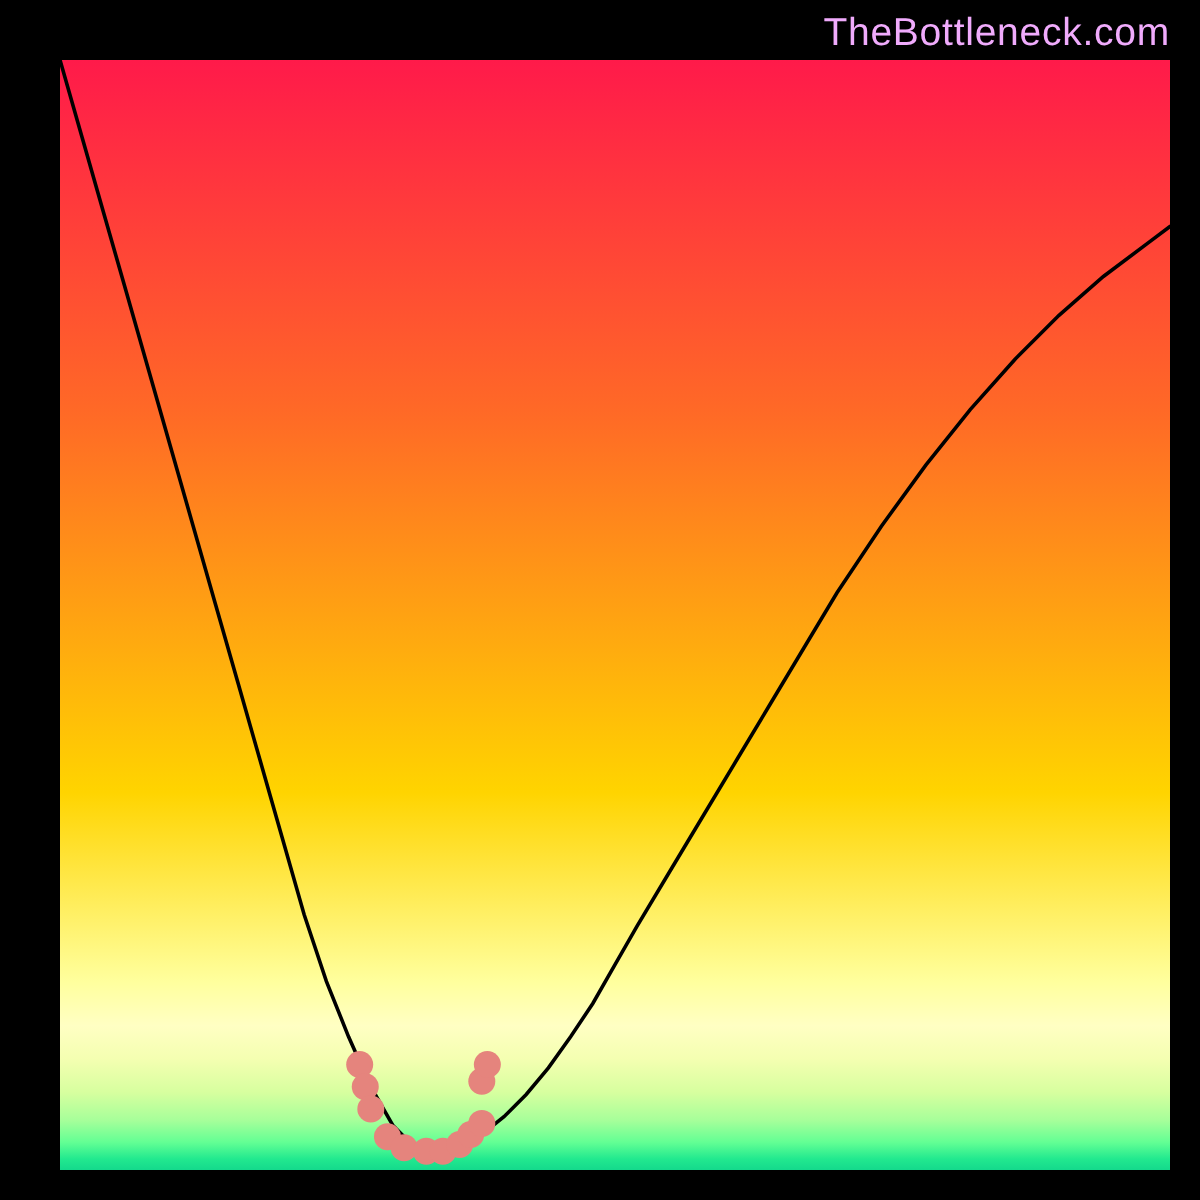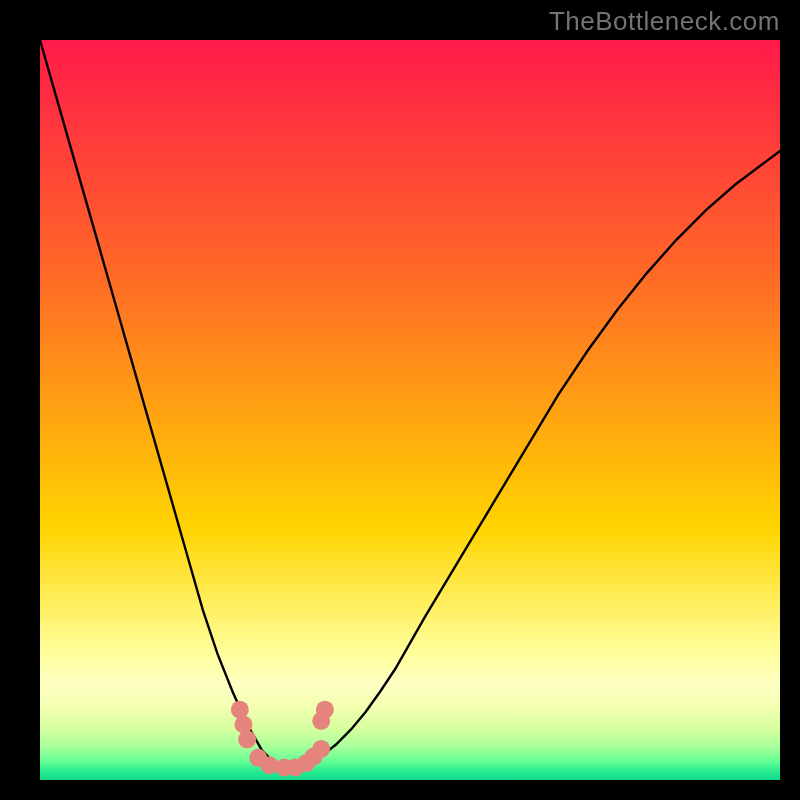--- a/index.html
+++ b/index.html
@@ -35,21 +35,21 @@
     inset: 0;
     width: 100%;
     height: 100%;
   }
   .watermark {
     position: absolute;
     top: 6px;
     right: 20px;
     font-family: Arial, Helvetica, sans-serif;
     font-size: 26px;
-    color: #737373;
+    color: #f0abfc;
     letter-spacing: 0.5px;
   }
 </style>
 </head>
 <body>
 
 <div class="frame">
   <div class="watermark">TheBottleneck.com</div>
 
   <div class="plot-area">

